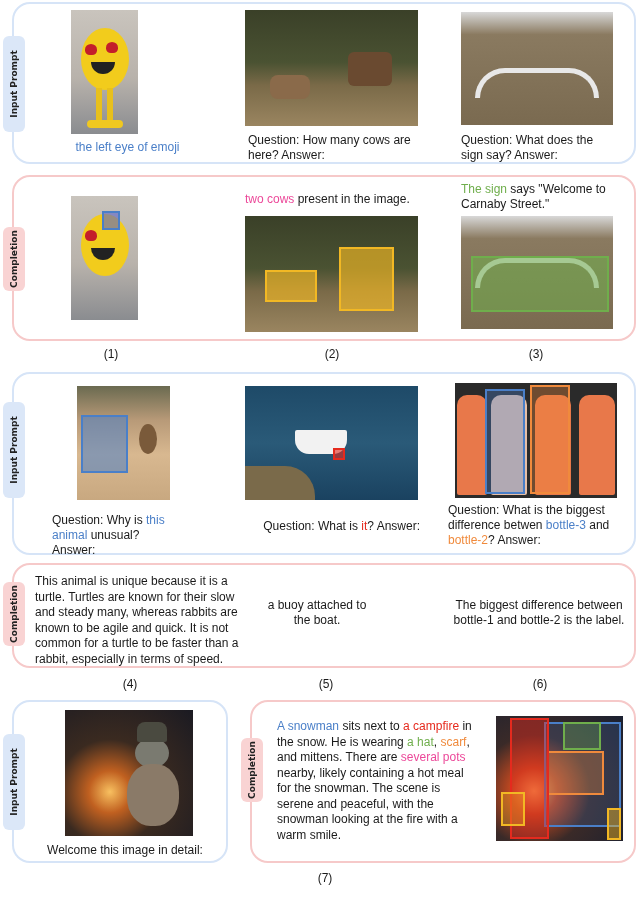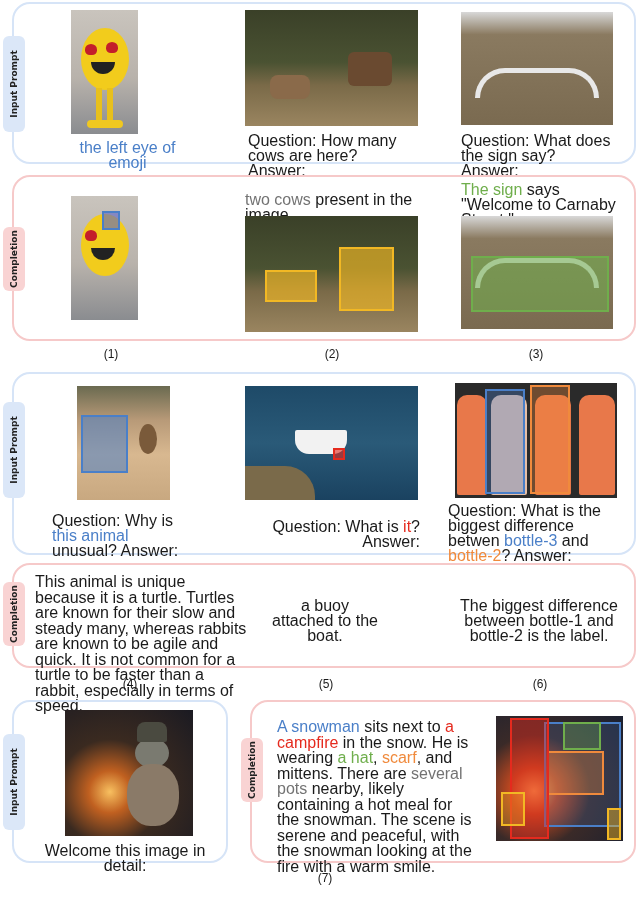--- a/index.html
+++ b/index.html
@@ -6,25 +6,25 @@
   body { width: 640px; height: 900px; background: #ffffff; position: relative; overflow: hidden;
          font-family: "Liberation Sans", sans-serif; color: #1a1a1a; }
   .panel { position: absolute; border: 2px solid; border-radius: 18px; }
   .panel.prompt { border-color: #d6e4f7; }
   .panel.completion { border-color: #f6c9c9; }
   .tag { position: absolute; width: 22px; border-radius: 6px; display: flex; align-items: center; justify-content: center; }
   .tag.prompt { background: #dbe7f8; }
   .tag.completion { background: #f9d3d3; }
   .tag span { transform: rotate(-90deg); white-space: nowrap; font-family: "DejaVu Sans", sans-serif; font-weight: bold; font-size: 9px; color: #222; }
   .img { position: absolute; overflow: hidden; }
-  .txt { position: absolute; font-size: 16px; line-height: 15px; color: #1a1a1a; }
+  .txt { position: absolute; font-size: 12px; line-height: 15px; color: #1a1a1a; }
   .center { text-align: center; }
   .num { position: absolute; font-size: 12px; text-align: center; width: 40px; }
   .box { position: absolute; border: 2px solid; }
-  .c-blue { color: #4a7fc8; } .c-orange { color: #f08a3c; } .c-yellow { color: #737373; }
+  .c-blue { color: #4a7fc8; } .c-orange { color: #f08a3c; } .c-yellow { color: #ec4899; }
   .c-green { color: #6fae4c; } .c-red { color: #e52a1e; }
 </style>
 </head>
 <body>
 
 <div class="panel prompt" style="left:12px;top:2px;width:624px;height:162px;"></div>
 <div class="tag prompt" style="left:3px;top:36px;height:96px;">
     <span>Input Prompt</span>
   </div>
 
@@ -104,21 +104,21 @@
   <div class="box" style="left:30px;top:6px;width:40px;height:105px;border-color:#4a7fc8;background:rgba(74,127,200,0.35);"></div>
   <div class="box" style="left:75px;top:2px;width:40px;height:109px;border-color:#f08a3c;background:rgba(240,138,60,0.35);"></div>
 </div>
 <div class="txt" style="left:448px;top:503px;width:180px;"><span>Question: What is the biggest difference betwen </span><span class="c-blue">bottle-3</span><span> and </span><span class="c-orange">bottle-2</span><span>? Answer:</span></div>
 
 <div class="panel completion" style="left:12px;top:563px;width:624px;height:105px;"></div>
 <div class="tag completion" style="left:3px;top:582px;height:64px;">
     <span>Completion</span>
   </div>
 <div class="txt" style="left:35px;top:574px;width:215px;line-height:15.5px;">This animal is unique because it is a turtle. Turtles are known for their slow and steady many, whereas rabbits are known to be agile and quick. It is not common for a turtle to be faster than a rabbit, especially in terms of speed.</div>
-<div class="txt center" style="left:270px;top:598px;width:110px;">a buoy attached to the boat.</div>
+<div class="txt center" style="left:262px;top:598px;width:110px;">a buoy attached to the boat.</div>
 <div class="txt center" style="left:448px;top:598px;width:182px;">The biggest difference between bottle-1 and bottle-2 is the label.</div>
 
 <div class="num" style="left:110px;top:677px;">(4)</div>
 <div class="num" style="left:306px;top:677px;">(5)</div>
 <div class="num" style="left:520px;top:677px;">(6)</div>
 
 <div class="panel prompt" style="left:12px;top:700px;width:216px;height:163px;"></div>
 <div class="tag prompt" style="left:3px;top:734px;height:96px;">
     <span>Input Prompt</span>
   </div>

